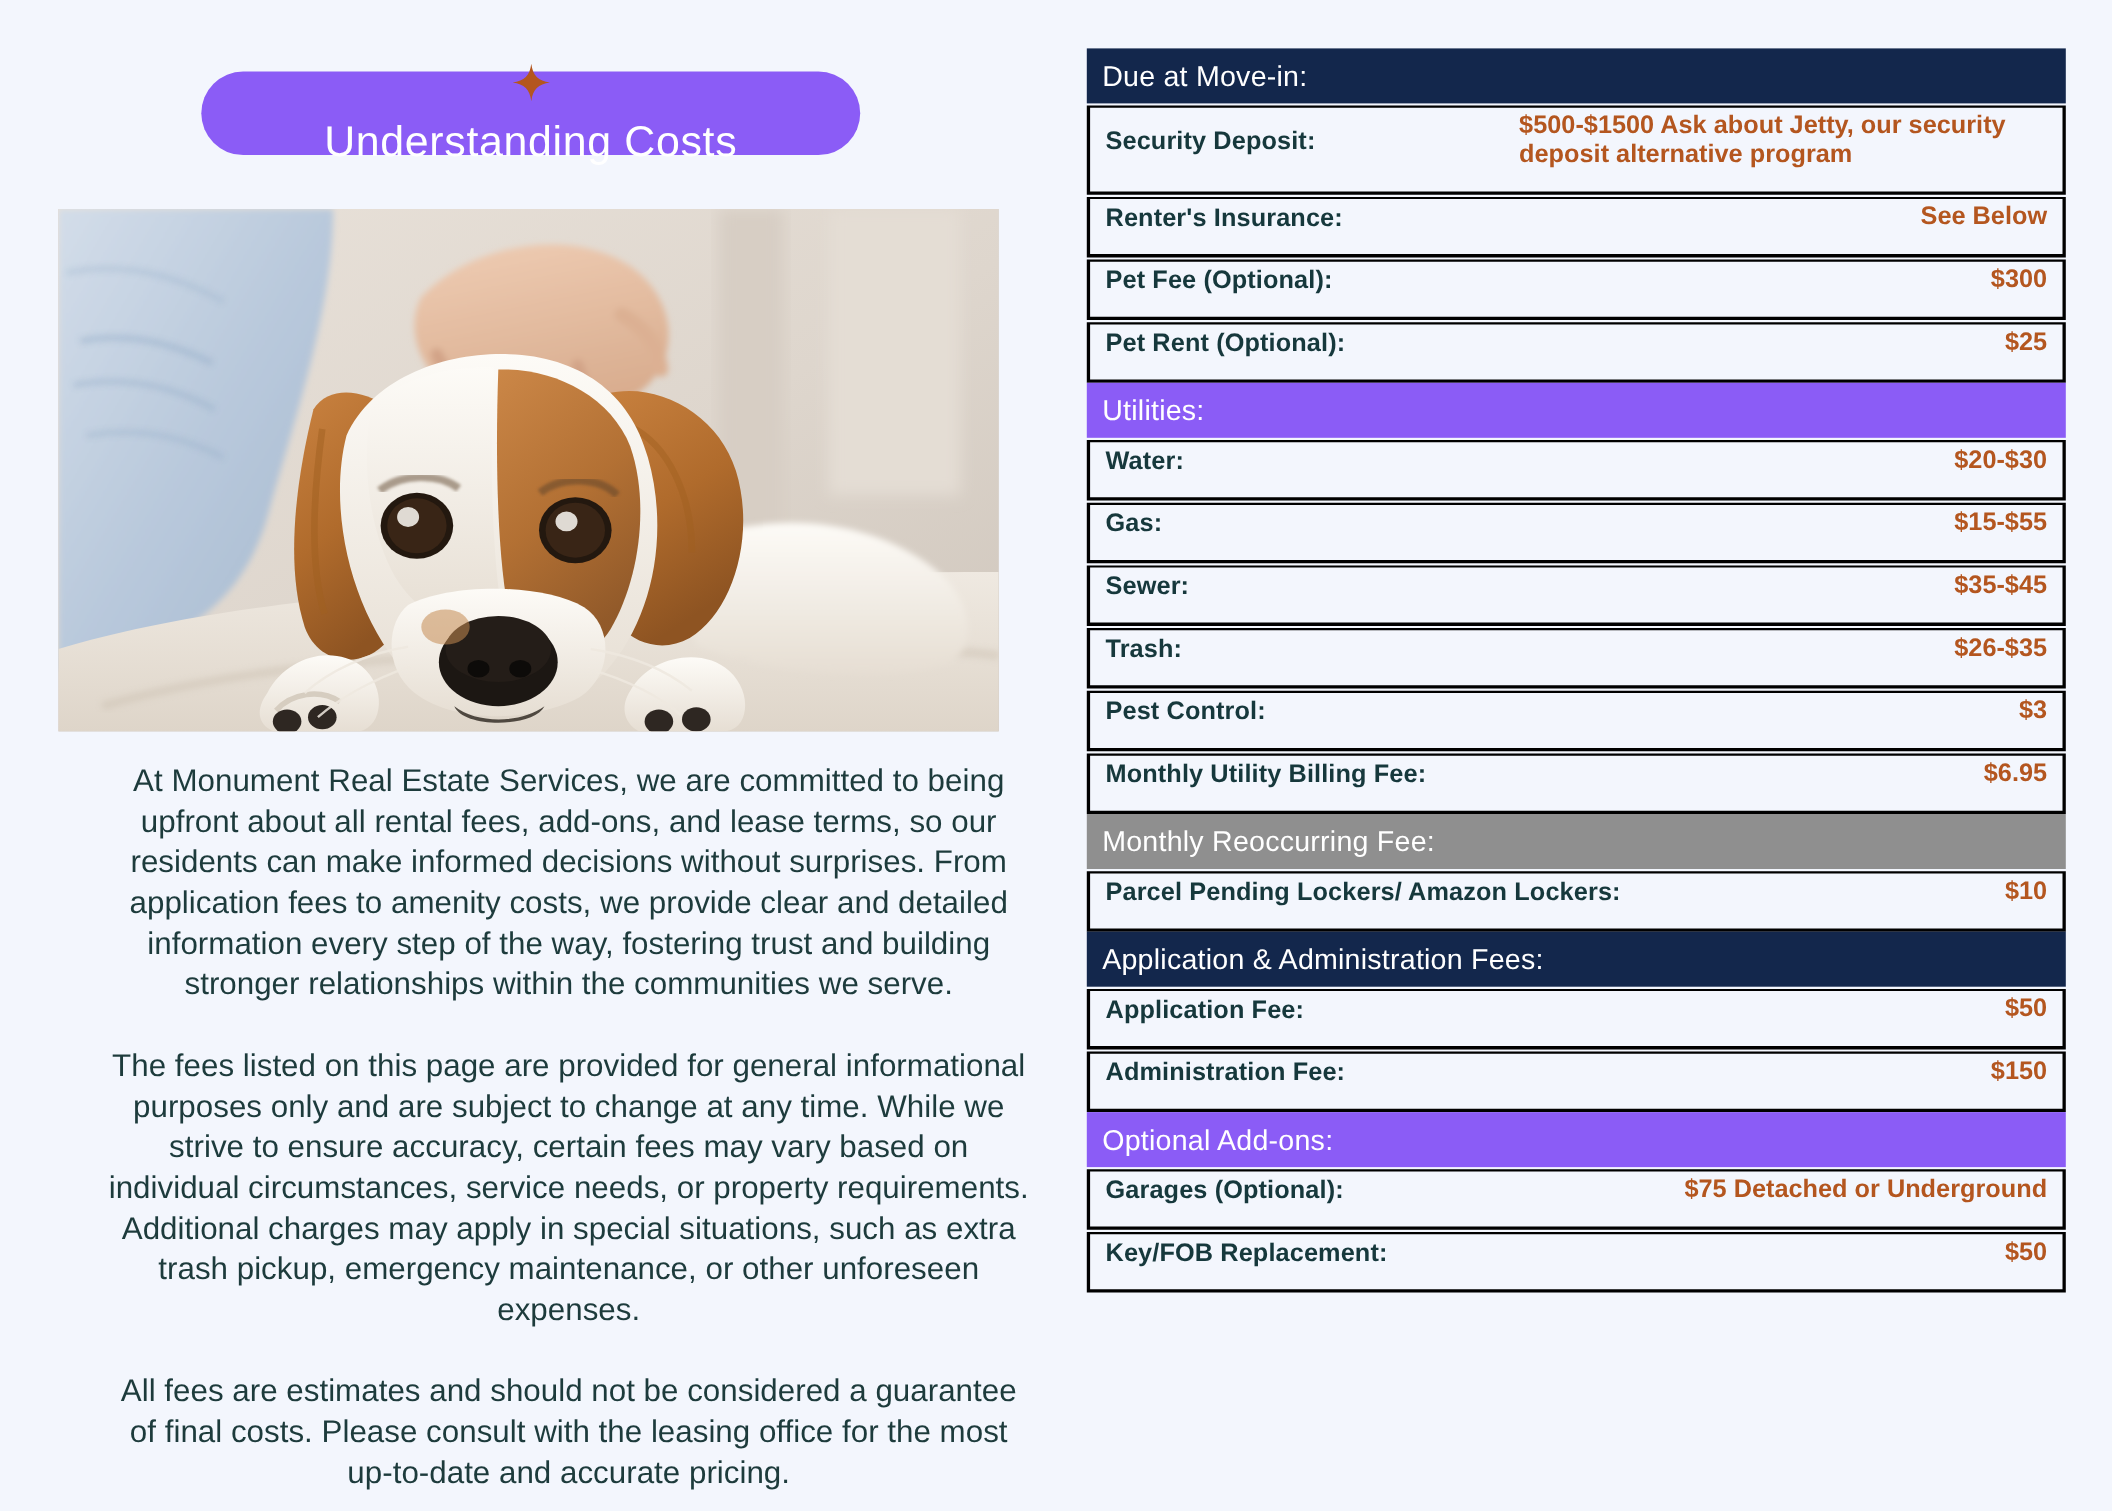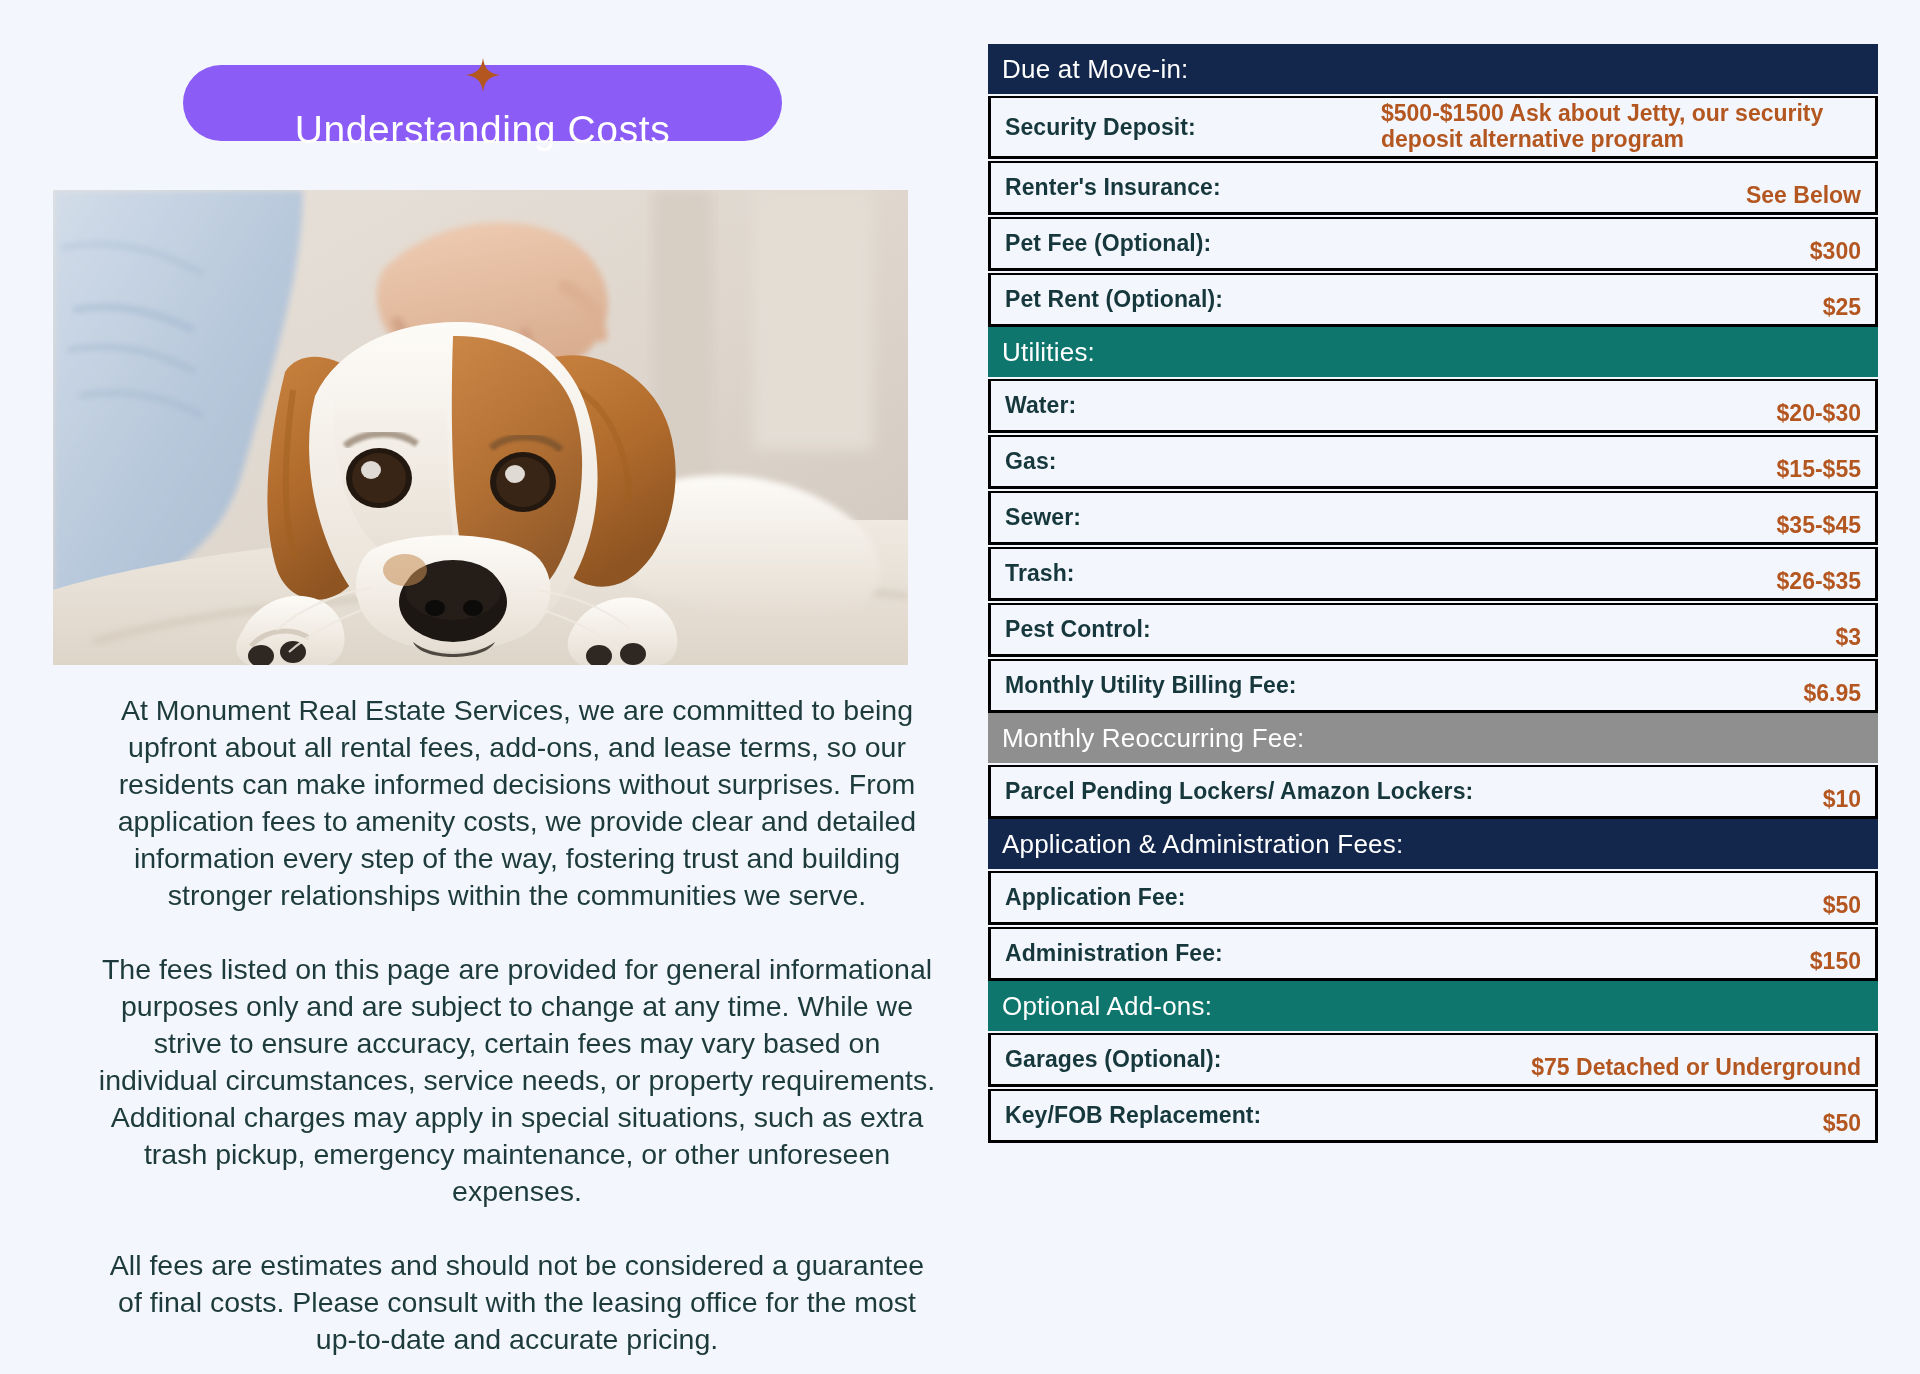--- a/index.html
+++ b/index.html
@@ -93,34 +93,34 @@
     height: 50px;
     display: flex;
     align-items: center;
     padding-left: 14px;
     color: #ffffff;
     font-size: 26px;
     font-weight: 500;
     letter-spacing: 0.2px;
   }
   .section-head.navy  { background: #13274c; }
-  .section-head.rust  { background: #0f766e; }
+  .section-head.rust  { background: #8b5cf6; }
   .section-head.grey  { background: #8f8f8f; }
 
   .fee-row {
     box-sizing: border-box;
     width: 890px;
     min-height: 54px;
     background: #f3f6fd;
     border: 3px solid #000000;
     border-top-width: 2px;
     display: flex;
     align-items: center;
     justify-content: space-between;
-    padding: 2px 14px 2px 14px;
+    padding: 2px 14px 20px 14px;
     margin-top: 2px;
   }
   .fee-row:first-child { margin-top: 0; }
 
   .fee-label {
     color: #16383c;
     font-size: 23px;
     font-weight: 600;
     letter-spacing: 0.1px;
     text-align: left;

